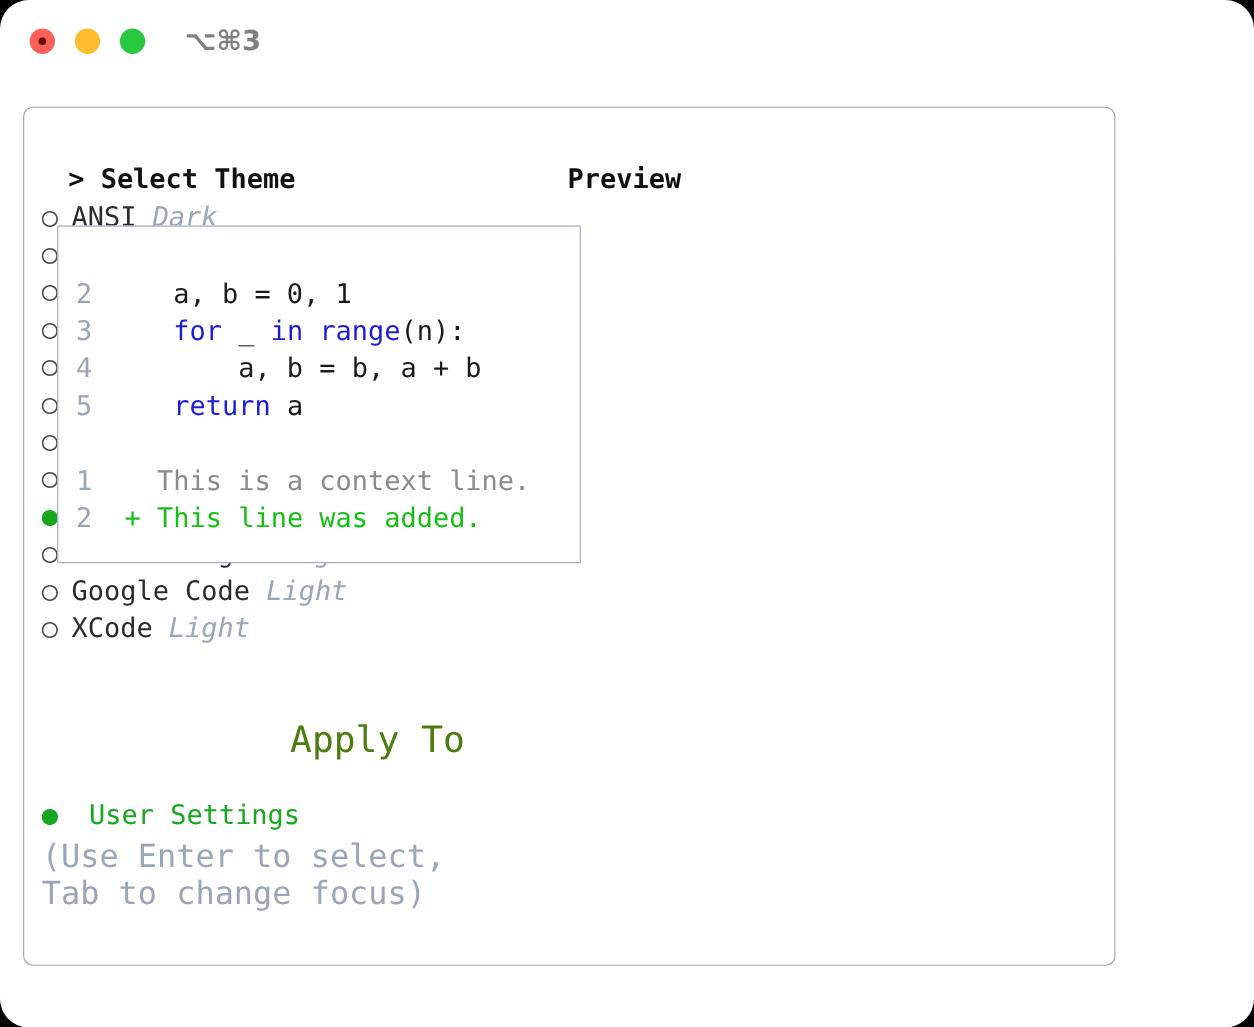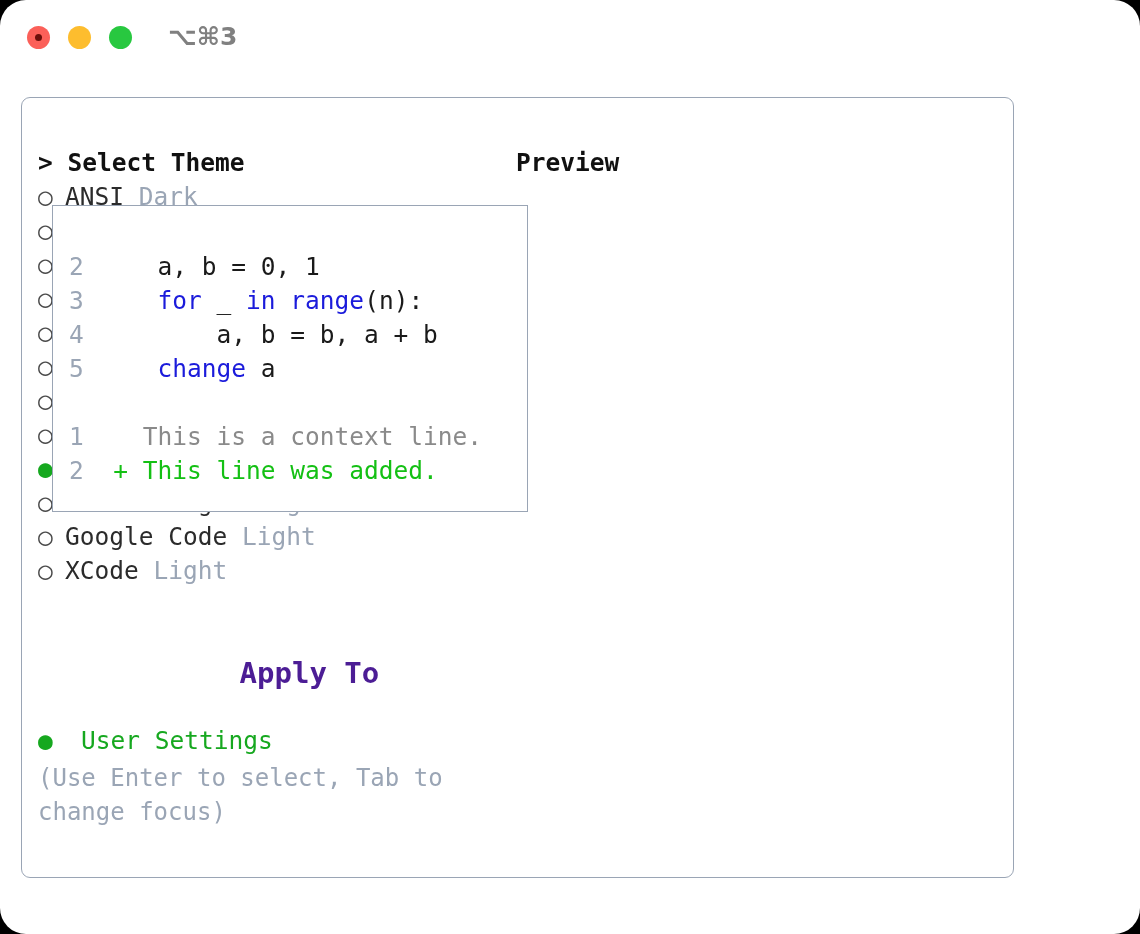--- a/index.html
+++ b/index.html
@@ -98,55 +98,55 @@
     top: 48px;
     width: 460px;
   }
 
   .list-header {
     font-size: 24.5px;
     font-weight: bold;
     color: #111111;
     line-height: 34px;
     white-space: pre;
+    margin-left: 24px;
   }
 
   .row {
     font-size: 24.5px;
     line-height: 34px;
     white-space: pre;
     color: #2b2b2b;
     display: block;
   }
   .bullet {
     display: inline-block;
     width: 27px;
     color: #4a4a4a;
   }
   .bullet-on { color: #16a81f; }
   .row-label-on { color: #16a81f; margin-left: 16px; }
-  .suffix { color: #9aa5b5; }
+  .suffix { color: #9aa5b5; font-style: italic; }
 
   .section-gap { height: 34px; }
 
   .section-header {
-    font-size: 29px;
-    line-height: 34px;
-    color: #4c1d95;
+    font-size: 33px;
+    line-height: 34px;
+    color: #4d7c0f;
     white-space: pre;
     display: block;
-    font-weight: bold;
   }
 
   .hint {
     position: absolute;
     left: 16px;
     top: 663px;
     width: 420px;
-    font-size: 24px;
+    font-size: 29px;
     line-height: 34px;
     color: #9aa5b5;
     white-space: pre-wrap;
   }
 
   
   .right-col {
     position: absolute;
     left: 494px;
     top: 48px;
@@ -241,21 +241,21 @@
       <div class="right-col">
         <div class="preview-title">Preview</div>
       </div>
 
       <div class="code-box">
         <div class="code-inner">
           <div id="code-lines">
               <div class="code-line"><span class="ln">2</span><span> </span><span class="plain">    a, b = 0, 1</span></div>
               <div class="code-line"><span class="ln">3</span><span> </span><span class="plain">    </span><span class="kw">for</span><span class="plain"> _ </span><span class="kw">in</span><span class="plain"> </span><span class="kw">range</span><span class="plain">(n):</span></div>
               <div class="code-line"><span class="ln">4</span><span> </span><span class="plain">        a, b = b, a + b</span></div>
-              <div class="code-line"><span class="ln">5</span><span> </span><span class="plain">    </span><span class="kw">change</span><span class="plain"> a</span></div>
+              <div class="code-line"><span class="ln">5</span><span> </span><span class="plain">    </span><span class="kw">return</span><span class="plain"> a</span></div>
             </div>
           <div class="blank-line"></div>
           <div id="diff-lines">
               <div class="code-line"><span class="ln">1</span><span>  </span><span class="diff-ctx"> </span><span class="diff-ctx"> This is a context line.</span></div>
               <div class="code-line"><span class="ln">2</span><span>  </span><span class="diff-add">+</span><span class="diff-add"> This line was added.</span></div>
             </div>
         </div>
       </div>
 
     </div>

